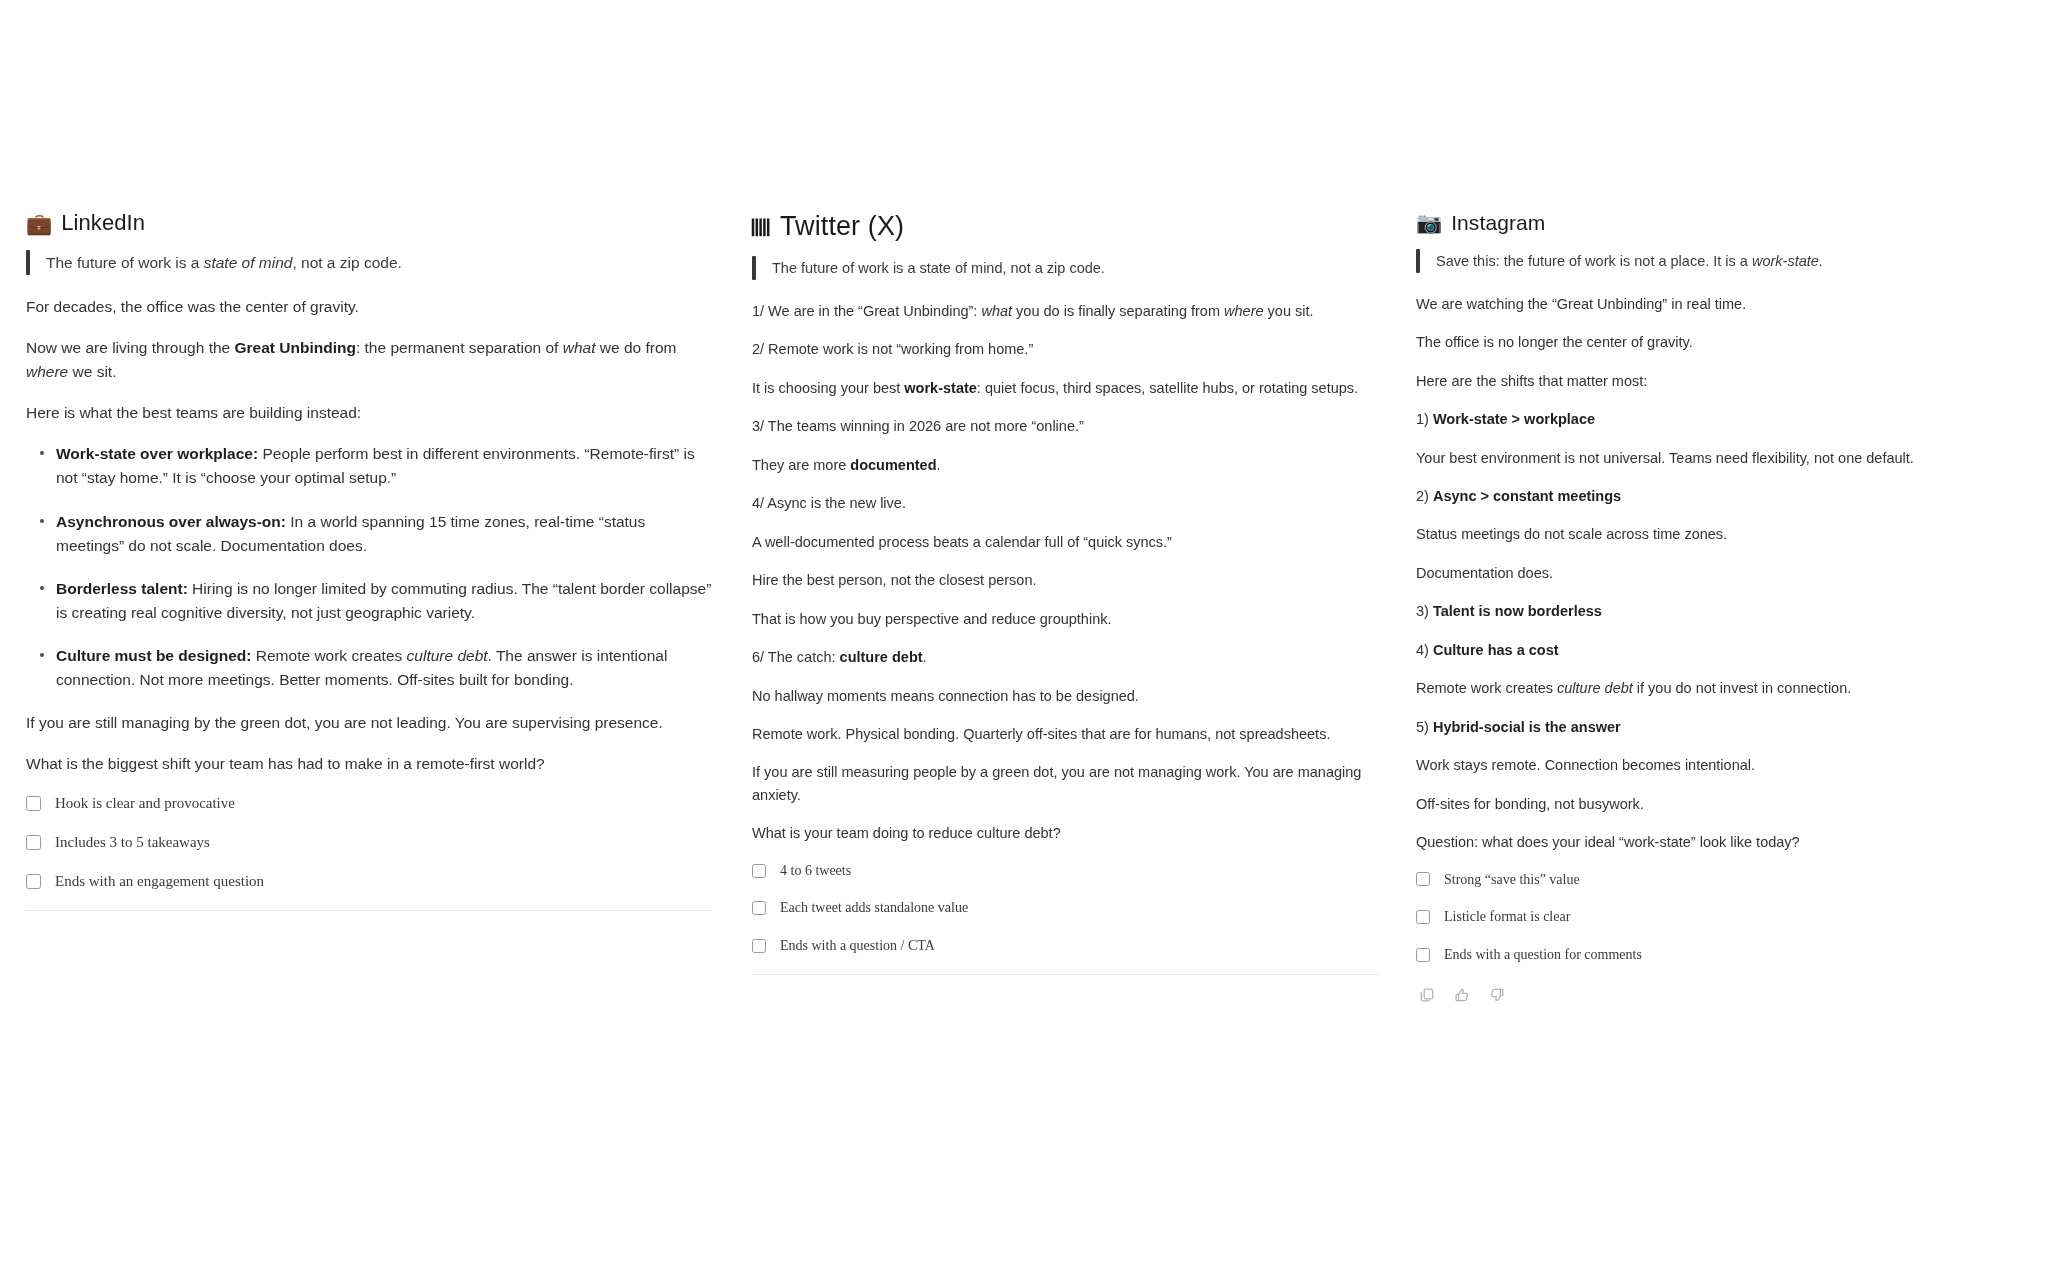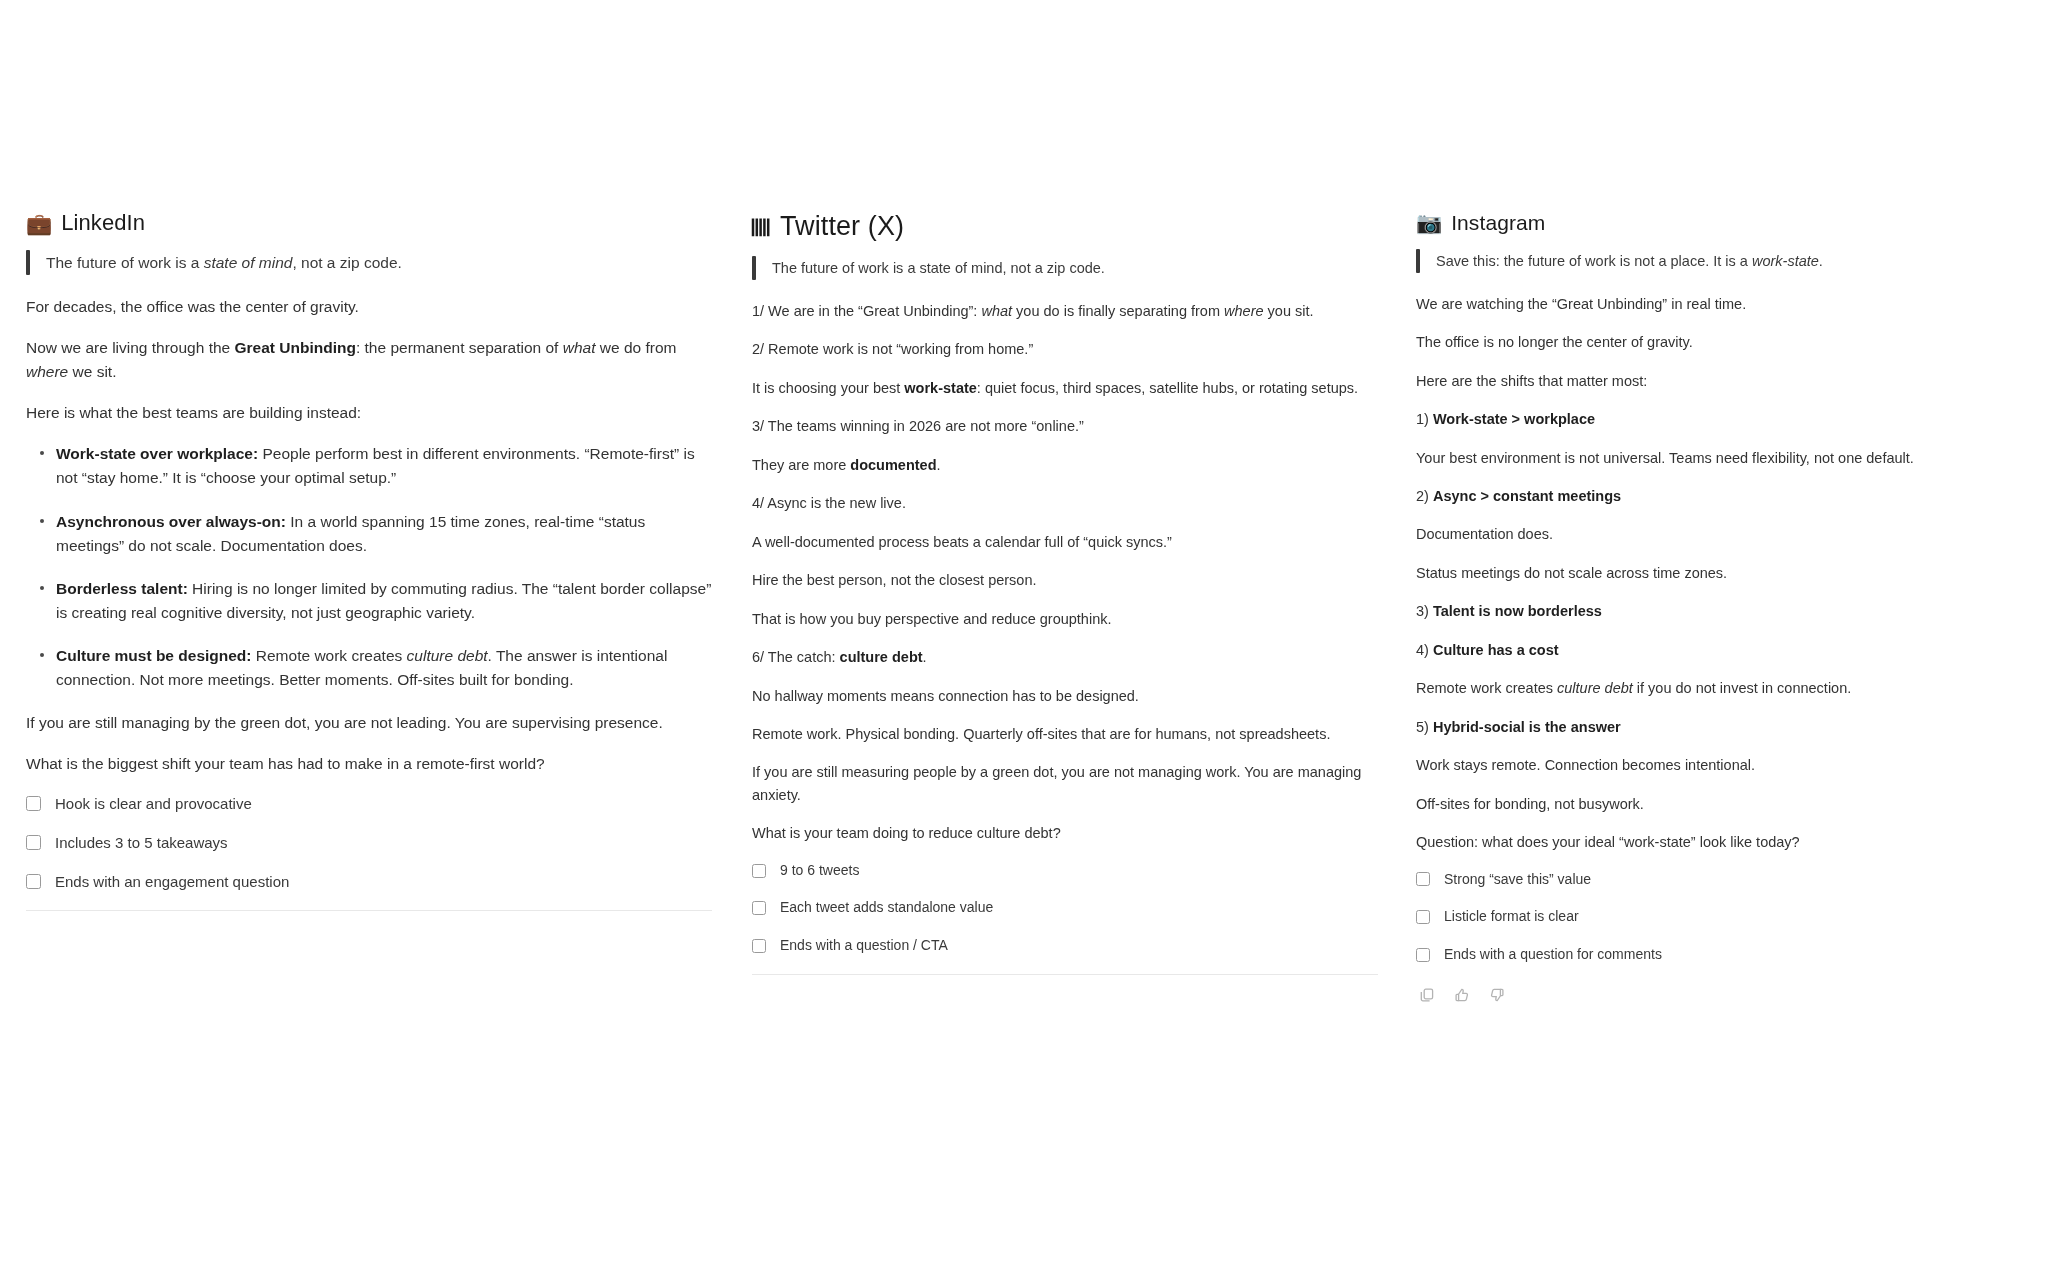--- a/index.html
+++ b/index.html
@@ -128,20 +128,21 @@
     width: 4px;
     height: 4px;
     border-radius: 50%;
     background: #4a4a4a;
   }
 
   
   .checklist {
     margin: 12px 0 0 0;
     padding: 0;
+    font-family: Liberation Serif, serif;
   }
   .check-row {
     display: flex;
     align-items: center;
     gap: 14px;
     margin: 0 0 18px 0;
   }
   .check-box {
     width: 15px;
     height: 15px;
@@ -261,21 +262,21 @@
           <p class="body-line">6/ The catch: <b>culture debt</b>.</p>
           <p class="body-line">No hallway moments means connection has to be designed.</p>
           <p class="body-line">Remote work. Physical bonding. Quarterly off-sites that are for humans, not spreadsheets.</p>
           <p class="body-line">If you are still measuring people by a green dot, you are not managing work. You are managing anxiety.</p>
           <p class="body-line">What is your team doing to reduce culture debt?</p>
         </div>
 
       <div class="checklist">
           <div class="check-row">
             <span class="check-box"></span>
-            <span class="check-label">9 to 6 tweets</span>
+            <span class="check-label">4 to 6 tweets</span>
           </div>
           <div class="check-row">
             <span class="check-box"></span>
             <span class="check-label">Each tweet adds standalone value</span>
           </div>
           <div class="check-row">
             <span class="check-box"></span>
             <span class="check-label">Ends with a question / CTA</span>
           </div>
         </div>
@@ -294,22 +295,22 @@
         <div class="quote-text">Save this: the future of work is not a place. It is a <i>work-state</i>.</div>
       </div>
 
       <div class="blocks">
           <p class="body-line">We are watching the “Great Unbinding” in real time.</p>
           <p class="body-line">The office is no longer the center of gravity.</p>
           <p class="body-line">Here are the shifts that matter most:</p>
           <p class="body-line">1) <b>Work-state &gt; workplace</b></p>
           <p class="body-line">Your best environment is not universal. Teams need flexibility, not one default.</p>
           <p class="body-line">2) <b>Async &gt; constant meetings</b></p>
+          <p class="body-line">Status meetings do not scale across time zones.</p>
           <p class="body-line">Documentation does.</p>
-          <p class="body-line">Status meetings do not scale across time zones.</p>
           <p class="body-line">3) <b>Talent is now borderless</b></p>
           <p class="body-line">4) <b>Culture has a cost</b></p>
           <p class="body-line">Remote work creates <i>culture debt</i> if you do not invest in connection.</p>
           <p class="body-line">5) <b>Hybrid-social is the answer</b></p>
           <p class="body-line">Work stays remote. Connection becomes intentional.</p>
           <p class="body-line">Off-sites for bonding, not busywork.</p>
           <p class="body-line">Question: what does your ideal “work-state” look like today?</p>
         </div>
 
       <div class="checklist">

